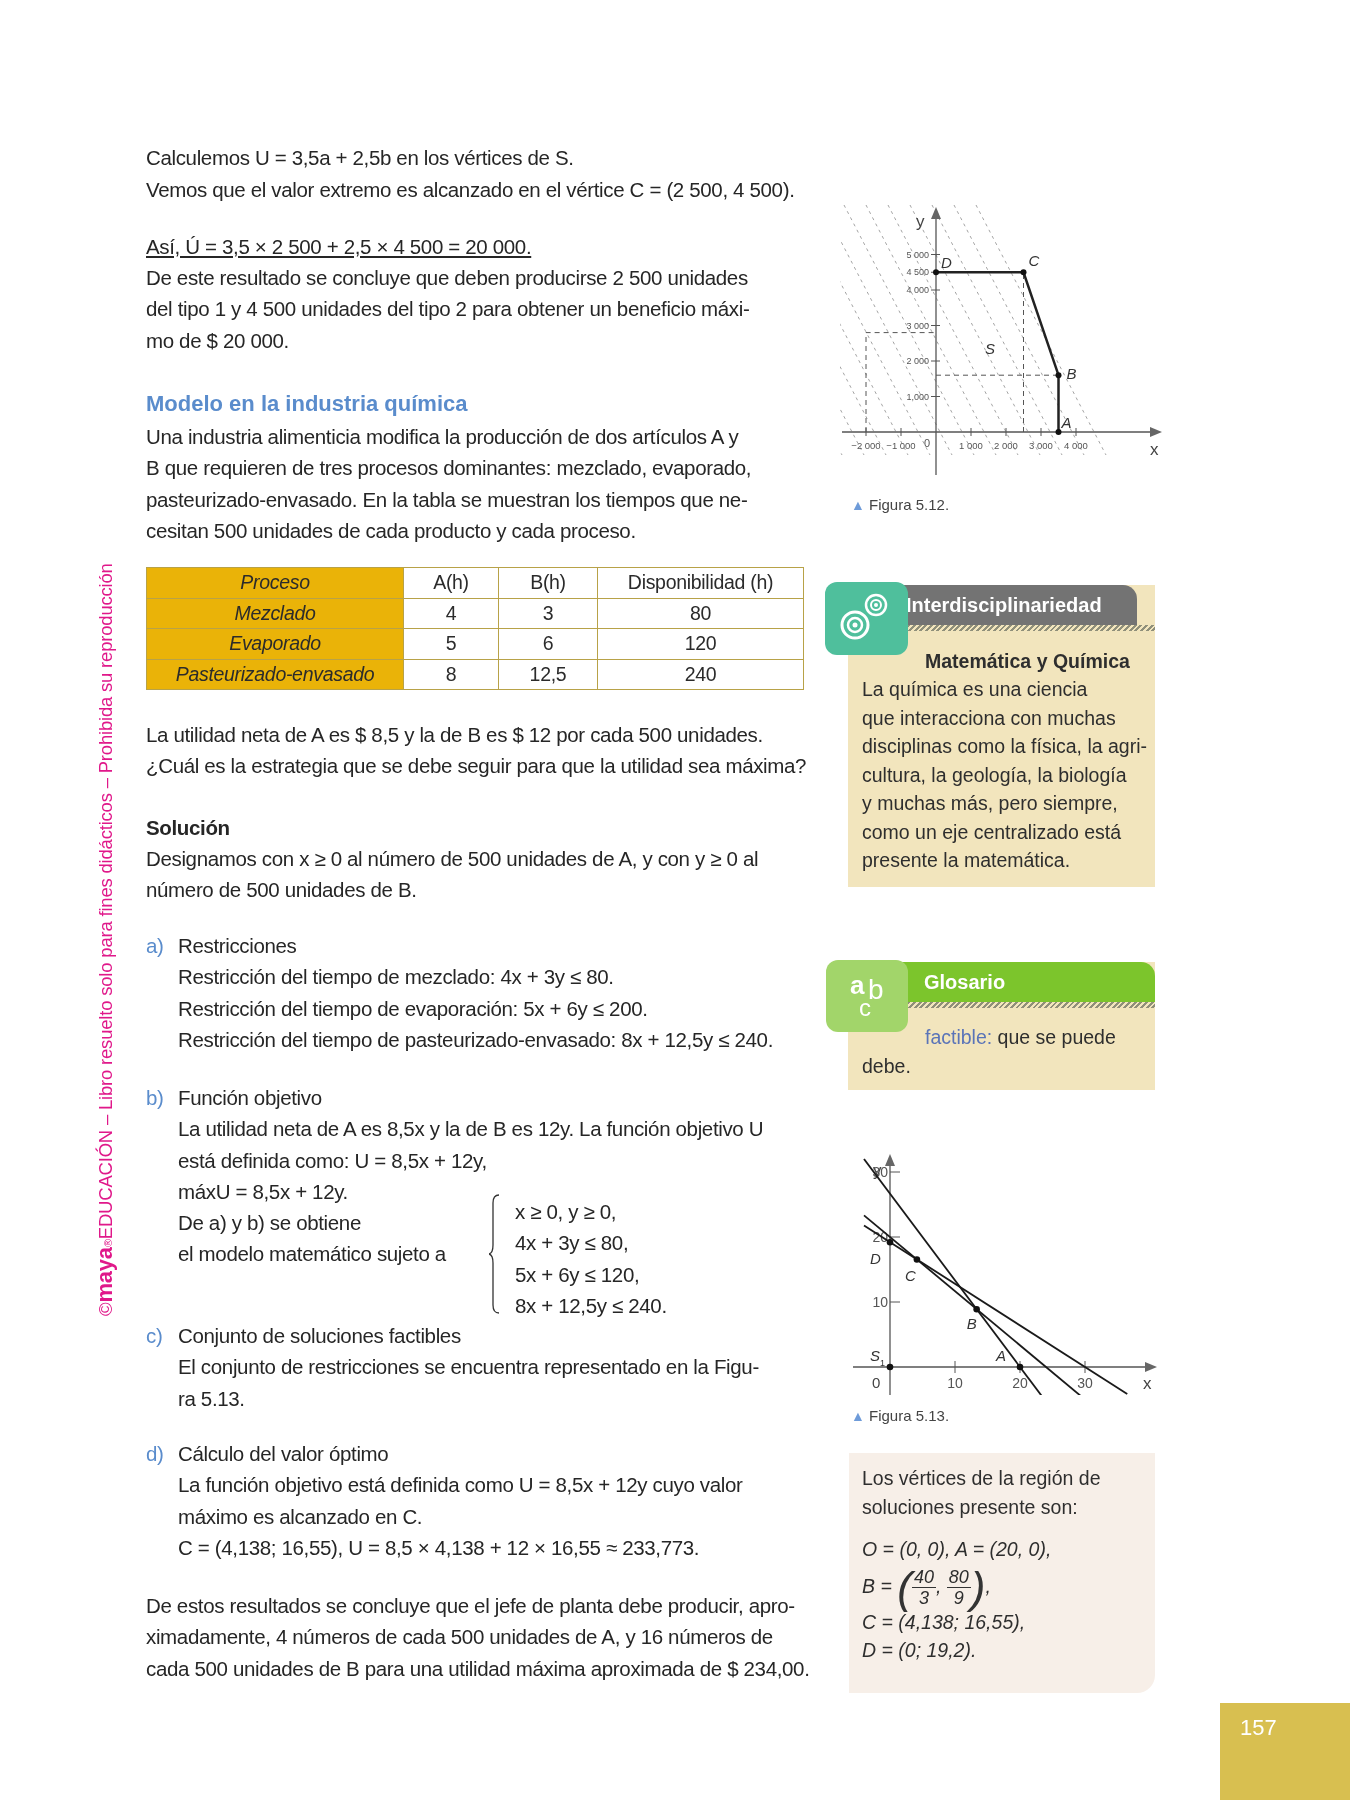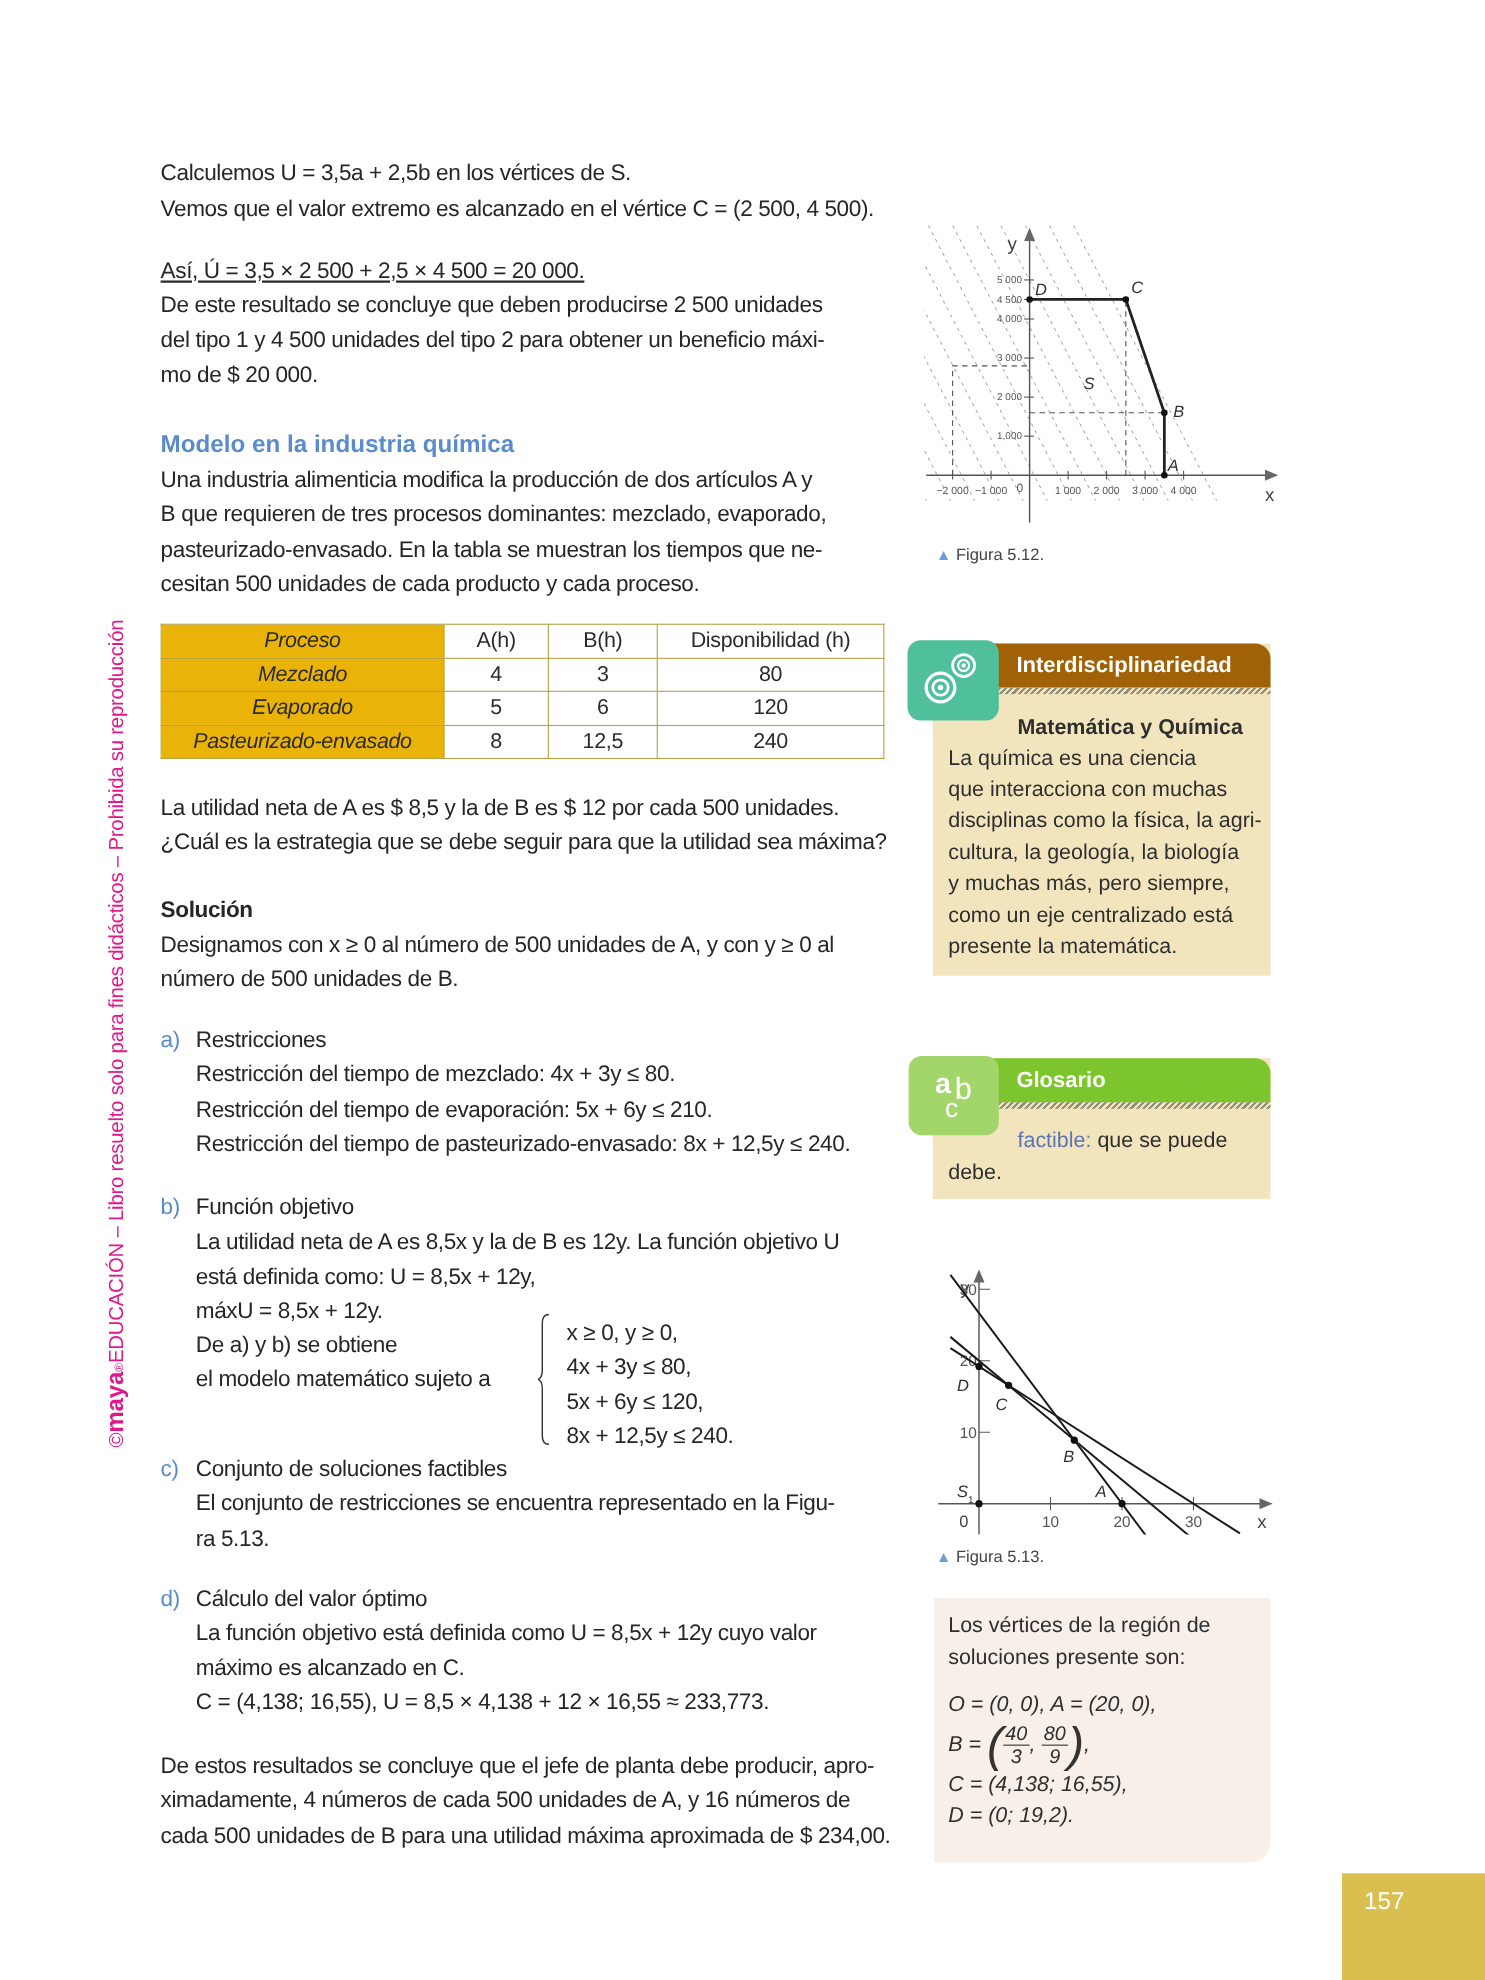--- a/index.html
+++ b/index.html
@@ -106,21 +106,21 @@
 
 <div class="abs txt bold" style="left:146px; top:812px;">Solución</div>
 <div class="abs txt" style="left:146px; top:843px; width:670px;">
   <div>Designamos con x ≥ 0 al número de 500 unidades de A, y con y ≥ 0 al</div>
   <div>número de 500 unidades de B.</div>
 </div>
 
 <div class="abs txt" style="left:146px; top:930px; width:680px;">
   <div><span class="letter">a)</span> <span style="position:absolute; left:32px;">Restricciones</span></div>
   <div style="padding-left:32px">Restricción del tiempo de mezclado: 4x + 3y ≤ 80.</div>
-  <div style="padding-left:32px">Restricción del tiempo de evaporación: 5x + 6y ≤ 210.</div>
+  <div style="padding-left:32px">Restricción del tiempo de evaporación: 5x + 6y ≤ 200.</div>
   <div style="padding-left:32px">Restricción del tiempo de pasteurizado-envasado: 8x + 12,5y ≤ 240.</div>
 </div>
 
 <div class="abs txt" style="left:146px; top:1082px; width:680px;">
   <div><span class="letter">b)</span> <span style="position:absolute; left:32px;">Función objetivo</span></div>
   <div style="padding-left:32px">La utilidad neta de A es 8,5x y la de B es 12y. La función objetivo U</div>
   <div style="padding-left:32px">está definida como: U = 8,5x + 12y,</div>
   <div style="padding-left:32px">máxU = 8,5x + 12y.</div>
   <div style="padding-left:32px">De a) y b) se obtiene</div>
   <div style="padding-left:32px">el modelo matemático sujeto a</div>
@@ -213,21 +213,21 @@
     <text x="226.5" y="174.2" font-size="15" font-style="italic" fill="#333">B</text>
     <circle cx="218.5" cy="227" r="3" fill="#111"></circle>
     <text x="221.5" y="223" font-size="15" font-style="italic" fill="#333">A</text>
     <text x="145" y="148.9" font-size="15" font-style="italic" fill="#333">S</text>
   </svg>
 <div class="abs caption" style="left:851px; top:496px;">
   <span class="tri">▲</span> <span>Figura 5.12.</span>
 </div>
 
 <div class="abs side-body" style="left:848px; top:585px; width:307px; height:302px;"></div>
-<div class="abs side-header" style="left:848px; top:585px; width:307px; height:40px; line-height:40px; background:#a16207;">
+<div class="abs side-header" style="left:830px; top:585px; width:307px; height:40px; line-height:40px; background:#737373;">
   <span style="margin-left:4px;">Interdisciplinariedad</span>
 </div>
 <div class="abs hatch" style="left:908px; top:625px; width:247px;"></div>
 <div class="abs tile" style="left:825px; top:582px; width:83px; height:73px; background:#4fbf9c;">
   <svg width="83" height="73">
     <circle cx="30" cy="43" r="13" fill="none" stroke="#fff" stroke-width="3"></circle>
     <circle cx="30" cy="43" r="7" fill="none" stroke="#fff" stroke-width="2.5"></circle>
     <circle cx="30" cy="43" r="2.5" fill="#fff"></circle>
     <circle cx="51" cy="23" r="10" fill="none" stroke="#fff" stroke-width="2.5"></circle>
     <circle cx="51" cy="23" r="5" fill="none" stroke="#fff" stroke-width="2"></circle>

